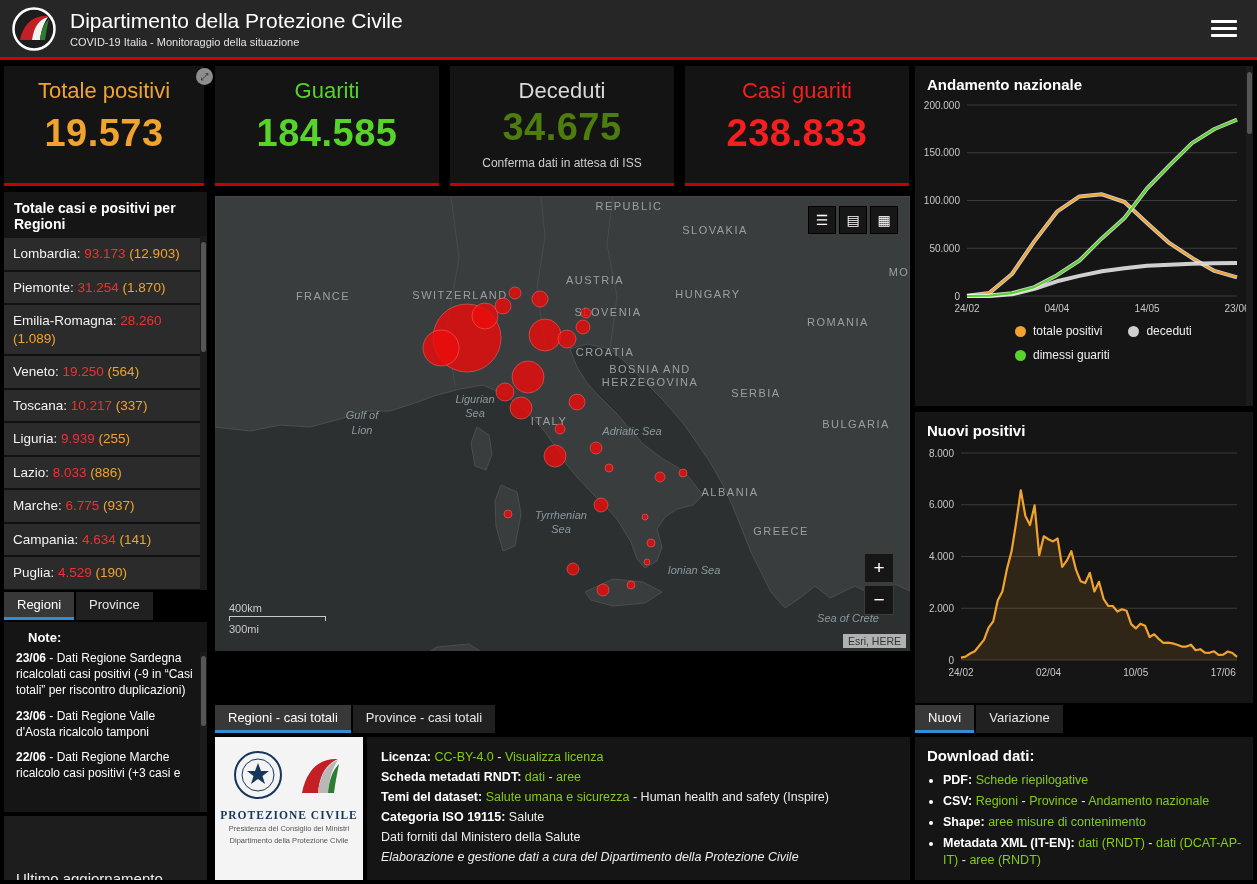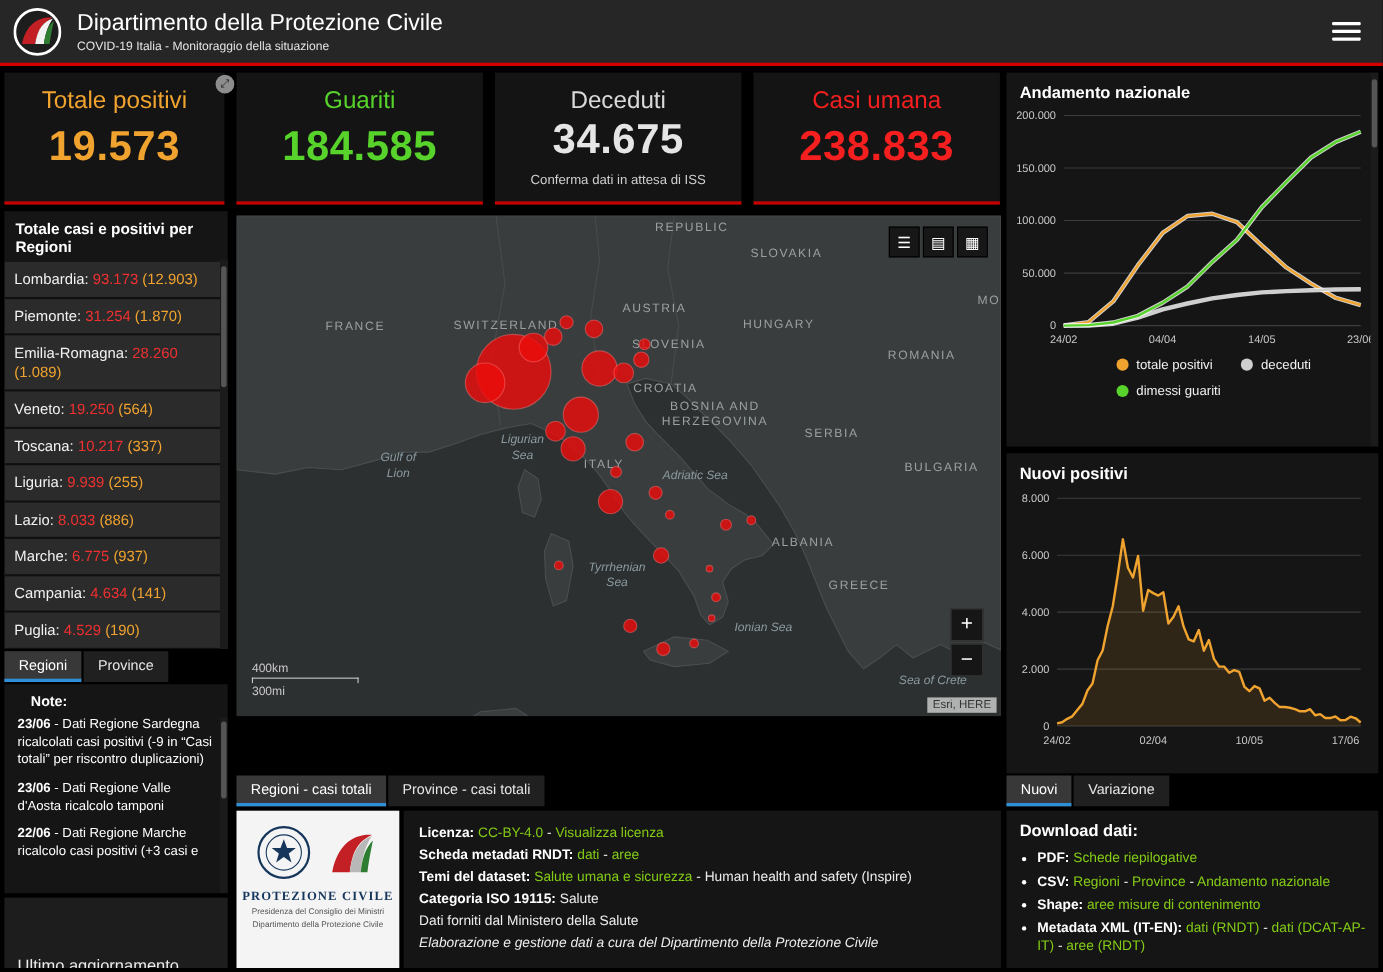--- a/index.html
+++ b/index.html
@@ -14,21 +14,21 @@
   .htitle{font-size:21px;color:#fff;line-height:1.1;}
   .hsub{font-size:11px;color:#e3e3e3;margin-top:3px;}
   .hamburger{margin-left:auto;margin-right:20px;width:26px;cursor:pointer;}
   .hamburger .bar{height:3px;background:#fff;margin:4px 0;border-radius:1px;}
 
   
   .card{border-bottom:3px solid #c40000;text-align:center;padding-top:12px;background:#141414;}
   .card-title{font-size:22px;}
   .card-value{font-size:38px;font-weight:bold;margin-top:8px;letter-spacing:0.5px;}
   .c-orange{color:#f0a32f}.c-green{color:#57d32b}.c-grayT{color:#d9d9d9}
-  .c-white{color:#e5e5e5}.c-red{color:#f51f1f}
+  .c-white{color:#4d7c0f}.c-red{color:#f51f1f}
   .card-note{font-size:12px;color:#cfcfcf;margin-top:7px;}
 
   #expand-btn{position:absolute;left:196px;top:68px;width:17px;height:17px;border-radius:50%;
     background:#8d8d8d;color:#1d1d1d;font-size:10px;display:flex;align-items:center;
     justify-content:center;z-index:20;cursor:pointer;}
 
   
   #region-panel .ptitle{font-size:14px;padding:8px 10px 6px;}
   .ptitle{font-weight:bold;color:#fff;}
   .rrow{background:#2b2b2b;border-bottom:2px solid #101010;padding:7px 9px;font-size:13.5px;
@@ -136,21 +136,21 @@
 <div class="panel card" style="left:215px;top:66px;width:224px;height:120px;">
   <div class="card-title c-green">Guariti</div>
   <div class="card-value c-green">184.585</div>
 </div>
 <div class="panel card" style="left:450px;top:66px;width:224px;height:120px;">
   <div class="card-title c-grayT">Deceduti</div>
   <div class="card-value c-white" style="margin-top:2px;">34.675</div>
   <div class="card-note">Conferma dati in attesa di ISS</div>
 </div>
 <div class="panel card" style="left:685px;top:66px;width:224px;height:120px;">
-  <div class="card-title c-red">Casi umana</div>
+  <div class="card-title c-red">Casi guariti</div>
   <div class="card-value c-red">238.833</div>
 </div>
 
 <div id="region-panel" class="panel" style="left:4px;top:192px;width:203px;height:398px;">
   <div class="ptitle">Totale casi e positivi per Regioni</div>
   <div id="region-rows">
       <div class="rrow"><span class="rname">Lombardia: </span><span class="rtot">93.173</span> <span class="rpos">(12.903)</span></div>
       <div class="rrow"><span class="rname">Piemonte: </span><span class="rtot">31.254</span> <span class="rpos">(1.870)</span></div>
       <div class="rrow"><span class="rname">Emilia-Romagna: </span><span class="rtot">28.260</span> <span class="rpos">(1.089)</span></div>
       <div class="rrow"><span class="rname">Veneto: </span><span class="rtot">19.250</span> <span class="rpos">(564)</span></div>

